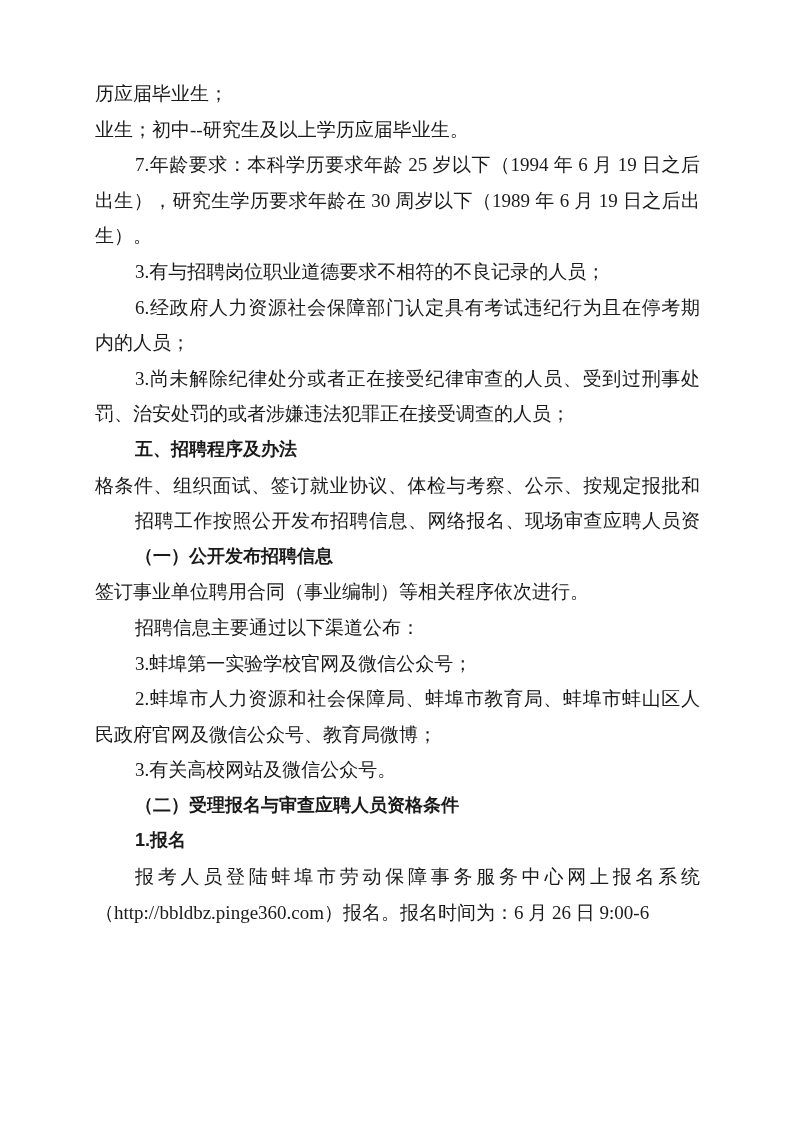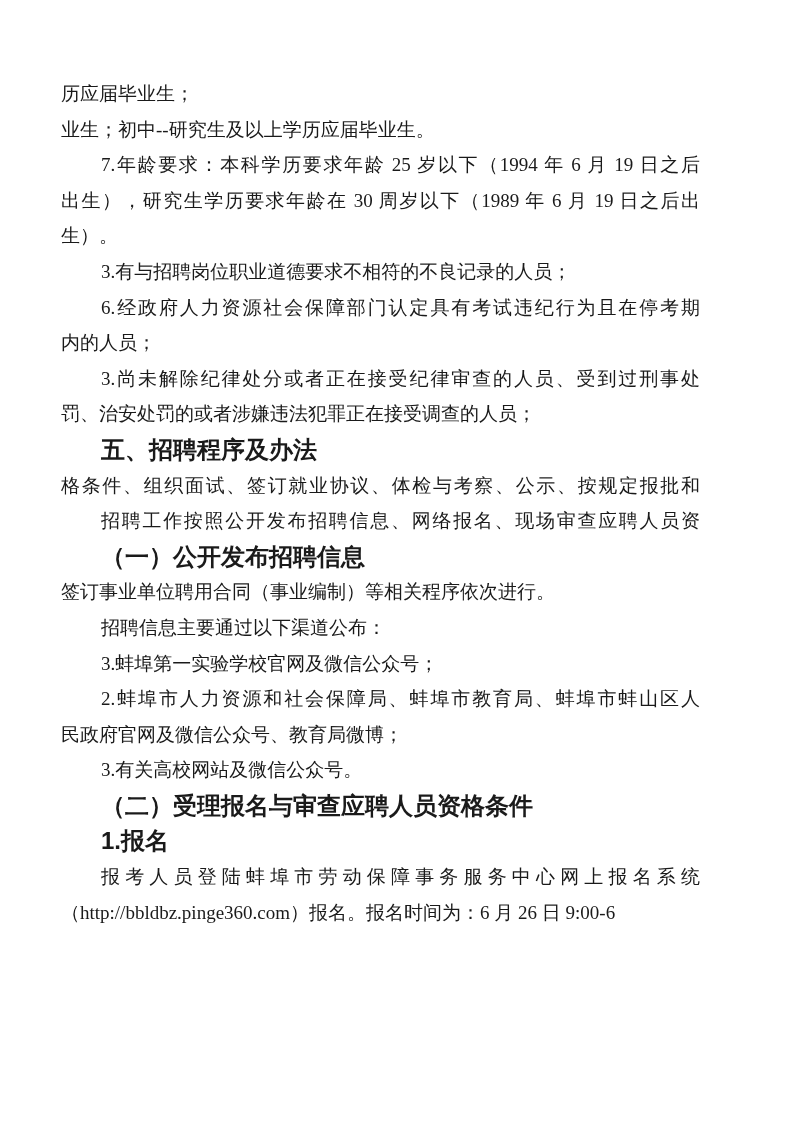--- a/index.html
+++ b/index.html
@@ -6,21 +6,21 @@
     margin: 0;
     padding: 0;
     background: #ffffff;
   }
   .page {
     position: relative;
     width: 793px;
     height: 1122px;
     box-sizing: border-box;
     background: #ffffff;
-    padding: 76px 93px 0 61px;
+    padding: 76px 93px 0 95px;
     font-family: "Liberation Serif", "DejaVu Serif", serif;
     color: #1a1a1a;
     overflow: hidden;
   }
   .line {
     height: 35.6px;
     line-height: 35.6px;
     font-size: 19px;
     overflow: hidden;
     white-space: normal;
@@ -29,21 +29,21 @@
     text-indent: 40px;
   }
   .j {
     text-align: justify;
     text-align-last: justify;
     text-justify: inter-ideograph;
   }
   .h {
     font-family: "Liberation Sans", "DejaVu Sans", sans-serif;
     font-weight: bold;
-    font-size: 24px;
+    font-size: 18px;
   }
 </style>
 </head>
 <body>
 
 <div class="page">
   <div class="line">历应届毕业生；</div>
   <div class="line">业生；初中--研究生及以上学历应届毕业生。</div>
   <div class="line indent j">7.年龄要求：本科学历要求年龄 25 岁以下（1994 年 6 月 19 日之后</div>
   <div class="line j">出生），研究生学历要求年龄在 30 周岁以下（1989 年 6 月 19 日之后出</div>

